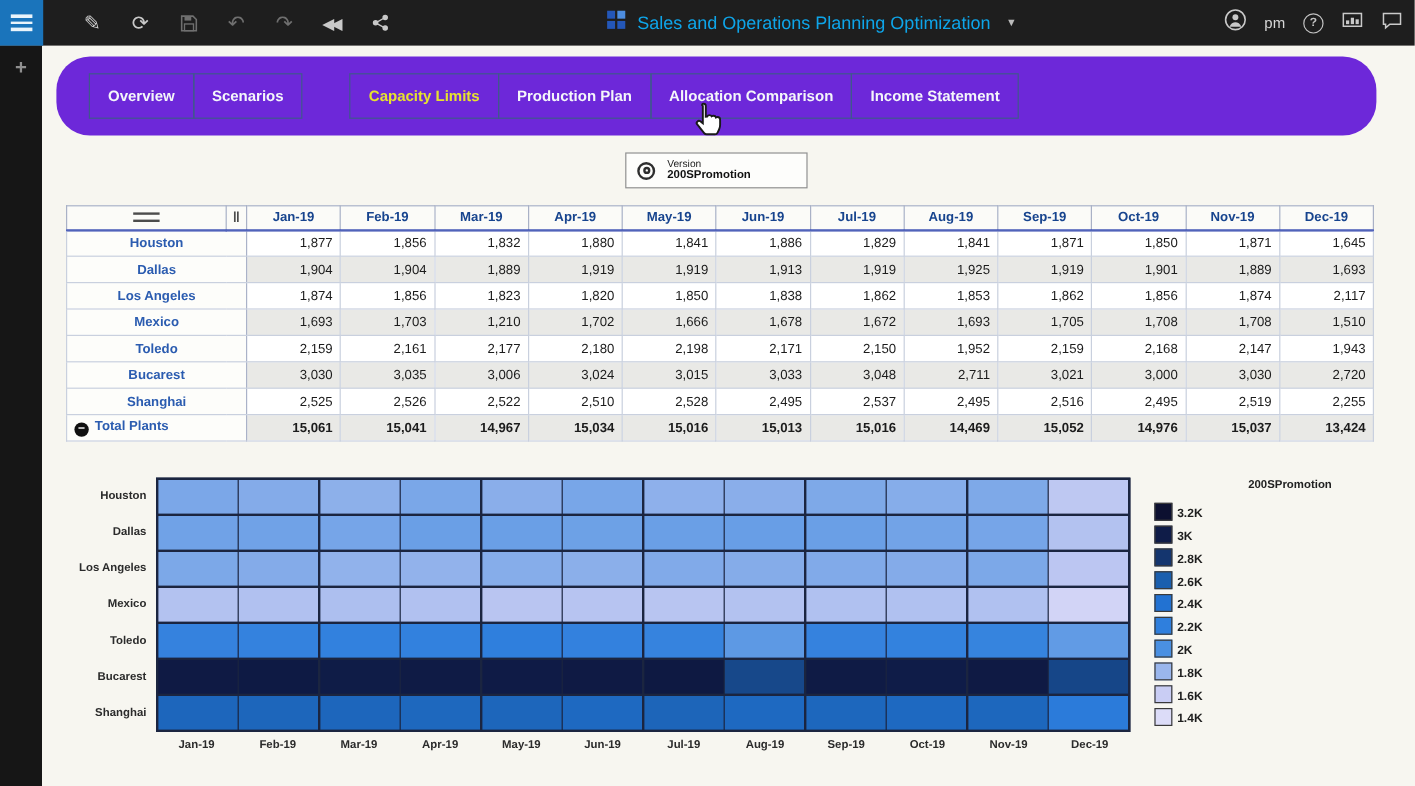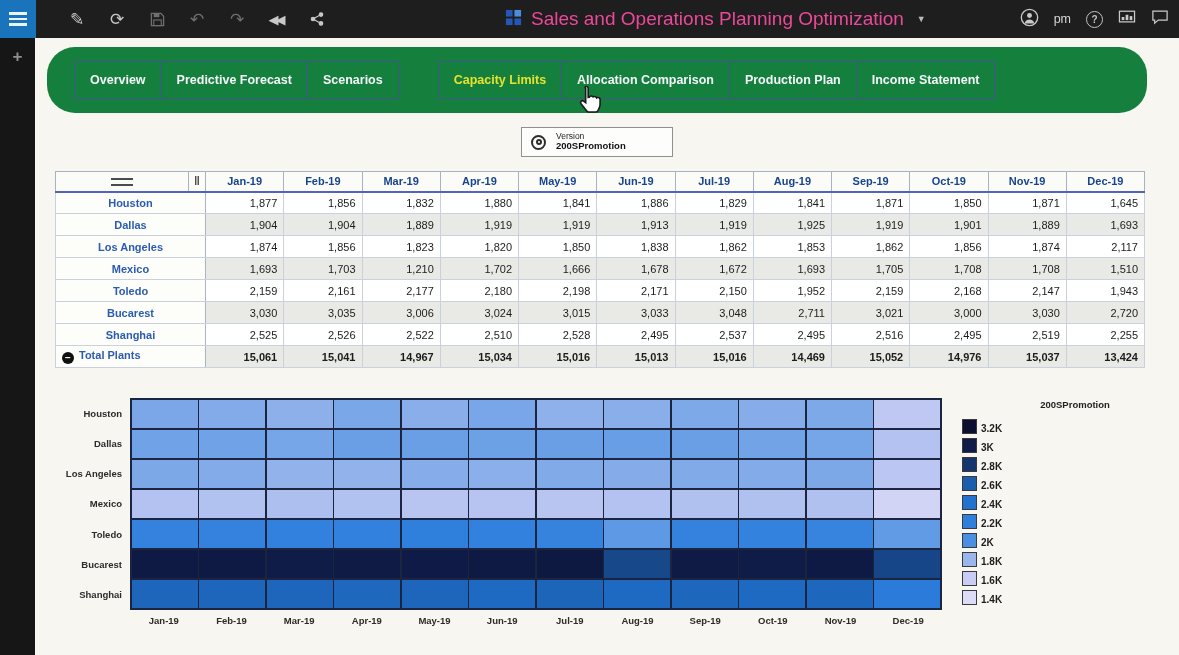--- a/index.html
+++ b/index.html
@@ -9,35 +9,35 @@
   
   .toolbar { position:absolute; left:0; top:0; width:1179px; height:38px; background:#1e1e1e; display:flex; align-items:center; z-index:5; }
   .menu-btn { width:36px; height:38px; background:#1a74bb; display:flex; flex-direction:column; justify-content:center; align-items:center; gap:3px; cursor:pointer; }
   .menu-btn i { display:block; width:18px; height:2.5px; background:#eaf4fb; }
   .tb-icons { display:flex; align-items:center; margin-left:28px; gap:14px; }
   .tb-btn { width:26px; height:26px; display:flex; align-items:center; justify-content:center; color:#c9c9c9; font-size:17px; cursor:pointer; }
   .tb-btn.disabled { color:#6f6f6f; }
   .tb-btn svg { display:block; }
   .rewind { font-size:13px; letter-spacing:-3px; padding-right:3px; }
   .title-group { position:absolute; left:505px; top:0; height:38px; display:flex; align-items:center; gap:9px; }
-  .app-title { color:#ec4899; font-size:19px; }
+  .app-title { color:#0ea5e9; font-size:15px; }
   .caret { color:#bbb; font-size:9px; margin-left:4px; }
   .right-group { position:absolute; right:10px; top:0; height:38px; display:flex; align-items:center; gap:15px; }
   .user-label { color:#d6d6d6; font-size:12.5px; }
   .help-circle { width:17px; height:17px; border:1.5px solid #c2c2c2; border-radius:50%; color:#c2c2c2; font-size:10px; font-weight:bold; display:flex; align-items:center; justify-content:center; }
 
   
   .sidebar { position:absolute; left:0; top:38px; width:35px; height:617px; background:#161616; z-index:4; }
   .sidebar .plus { display:block; text-align:center; color:#8f8f8f; font-size:17px; font-weight:bold; margin-top:9px; cursor:pointer; }
 
   
   .content { position:absolute; left:35px; top:38px; width:1144px; height:617px; background:#f7f6f0; }
 
   
-  .tab-band { position:absolute; left:12px; top:9px; width:1100px; height:66px; background:#15803d;border-radius:28px; }
+  .tab-band { position:absolute; left:12px; top:9px; width:1100px; height:66px; background:#6d28d9;border-radius:28px; }
   .tab-bar { position:absolute; left:28px; top:14px; display:flex; }
   .tab { height:38px; display:flex; align-items:center; padding:0 15px; border:1px solid #40578d; margin-left:-1px; color:#f4f6fa; font-size:12.5px; font-weight:bold; cursor:pointer; white-space:nowrap; }
   .tab.active { color:#e6e22e;margin-left:39px; }
 
   
   .version-box { position:absolute; left:486px; top:89px; width:152px; height:30px; background:#fdfdfb; border:1px solid #8f8f8f; display:flex; align-items:center; padding-left:9px; gap:10px; }
   .ring { width:15px; height:15px; border:2px solid #2e2e2e; border-radius:50%; display:flex; align-items:center; justify-content:center; }
   .ring i { width:6px; height:6px; border:2px solid #2e2e2e; border-radius:50%; display:block; }
   .vb-text { display:flex; flex-direction:column; line-height:1.15; }
   .vb-label { font-size:8.5px; color:#1c1c1c; }
@@ -147,25 +147,24 @@
 
 <div class="sidebar">
   <span class="plus">+</span>
 </div>
 
 <div class="content">
 
   <div class="tab-band">
     <div class="tab-bar">
         <div class="tab">Overview</div>
-        <div class="tab">Predictive Forecast</div>
         <div class="tab">Scenarios</div>
         <div class="tab active">Capacity Limits</div>
+        <div class="tab">Production Plan</div>
         <div class="tab">Allocation Comparison</div>
-        <div class="tab">Production Plan</div>
         <div class="tab">Income Statement</div>
       </div>
   </div>
 
   <div class="version-box">
     <span class="ring">
         <i></i>
       </span>
     <span class="vb-text">
       <span class="vb-label">Version</span>

